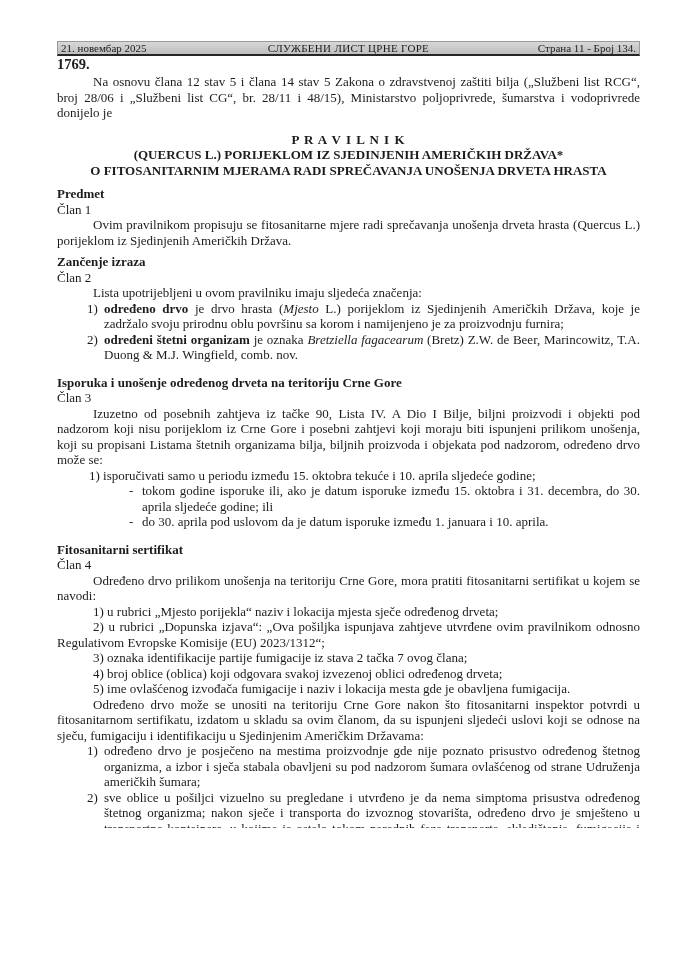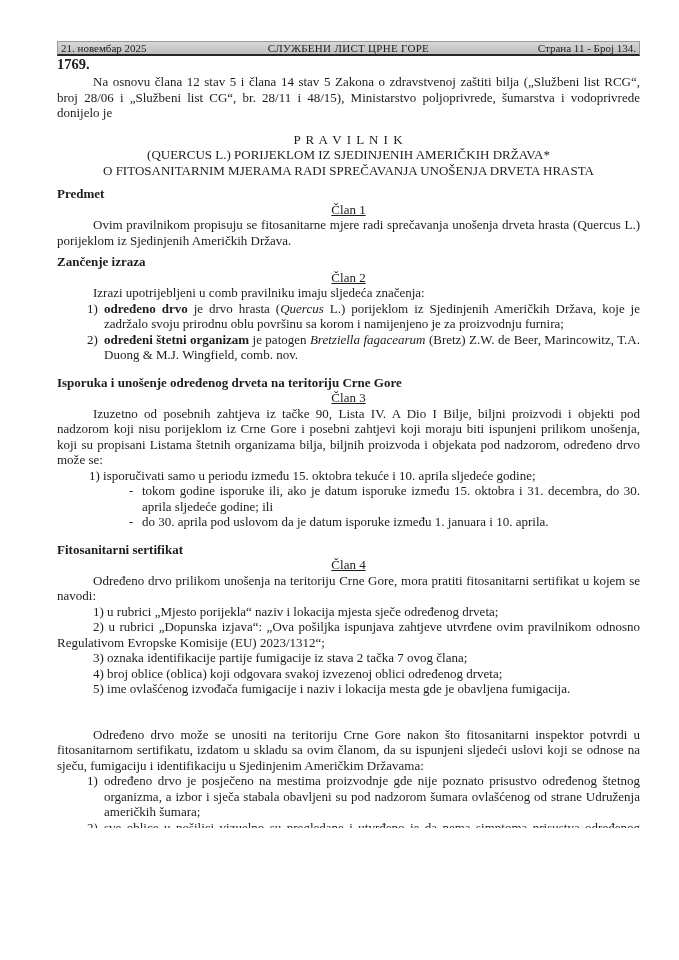--- a/index.html
+++ b/index.html
@@ -20,27 +20,27 @@
   .hdr-center{flex:2;text-align:center;white-space:nowrap;letter-spacing:.3px;}
   .hdr-right{flex:1;text-align:right;white-space:nowrap;}
 
   .act-number{font-weight:bold;font-size:14.5px;line-height:16px;}
   p{margin:0;}
   .para{text-align:justify;}
   .indent{text-indent:36px;}
   .mt2{margin-top:2px;}
   .mt6{margin-top:6px;}
   .mt8{margin-top:8px;}
-  .mt14{margin-top:30px;}
+  .mt14{margin-top:0;}
   .mt24{margin-top:12px;}
 
-  .doc-title{text-align:center;font-weight:normal;margin-top:11px;}
+  .doc-title{text-align:center;font-weight:bold;margin-top:11px;}
   .title-kind{letter-spacing:1px;}
   .sec-heading{text-align:left;font-weight:bold;}
-  .sec-clan{text-align:center;text-decoration:underline;}
+  .sec-clan{}
 
   
   .hang{display:flex;margin-left:30px;}
   .hang .num{flex:0 0 17px;}
   .hang .body{flex:1;text-align:justify;}
 
   
   .simple-item{margin-left:32px;text-align:justify;}
 
   
@@ -73,28 +73,28 @@
 
   <div>
     <div class="sec-heading mt8">Predmet</div>
     <div class="sec-clan">Član 1</div>
     <p class="para indent">Ovim pravilnikom propisuju se fitosanitarne mjere radi sprečavanja unošenja drveta hrasta (Quercus L.) porijeklom iz Sjedinjenih Američkih Država.</p>
   </div>
 
   <div>
     <div class="sec-heading mt6">Zančenje izraza</div>
     <div class="sec-clan">Član 2</div>
-    <p class="para indent">Izrazi upotrijebljeni u comb pravilniku imaju sljedeća značenja:</p>
+    <p class="para indent">Lista upotrijebljeni u ovom pravilniku imaju sljedeća značenja:</p>
     <div class="hang">
       <span class="num">1)</span>
-      <span class="body"><b>određeno drvo</b><span> je drvo hrasta (</span><i>Quercus</i><span> L.) porijeklom iz Sjedinjenih Američkih Država, koje je zadržalo svoju prirodnu oblu površinu sa korom i namijenjeno je za proizvodnju furnira;</span></span>
+      <span class="body"><b>određeno drvo</b><span> je drvo hrasta (</span><i>Mjesto</i><span> L.) porijeklom iz Sjedinjenih Američkih Država, koje je zadržalo svoju prirodnu oblu površinu sa korom i namijenjeno je za proizvodnju furnira;</span></span>
     </div>
     <div class="hang">
       <span class="num">2)</span>
-      <span class="body"><b>određeni štetni organizam</b><span> je patogen </span><i>Bretziella fagacearum</i><span> (Bretz) Z.W. de Beer, Marincowitz, T.A. Duong &amp; M.J. Wingfield, comb. nov.</span></span>
+      <span class="body"><b>određeni štetni organizam</b><span> je oznaka </span><i>Bretziella fagacearum</i><span> (Bretz) Z.W. de Beer, Marincowitz, T.A. Duong &amp; M.J. Wingfield, comb. nov.</span></span>
     </div>
   </div>
 
   <div>
     <div class="sec-heading mt24">Isporuka i unošenje određenog drveta na teritoriju Crne Gore</div>
     <div class="sec-clan">Član 3</div>
     <p class="para indent">Izuzetno od posebnih zahtjeva iz tačke 90, Lista IV. A Dio I Bilje, biljni proizvodi i objekti pod nadzorom koji nisu porijeklom iz Crne Gore i posebni zahtjevi koji moraju biti ispunjeni prilikom unošenja, koji su propisani Listama štetnih organizama bilja, biljnih proizvoda i objekata pod nadzorom, određeno drvo može se:</p>
     <p class="simple-item">1) isporučivati samo u periodu između 15. oktobra tekuće i 10. aprila sljedeće godine;</p>
     <div class="dash-item">
       <span class="dash">-</span>

